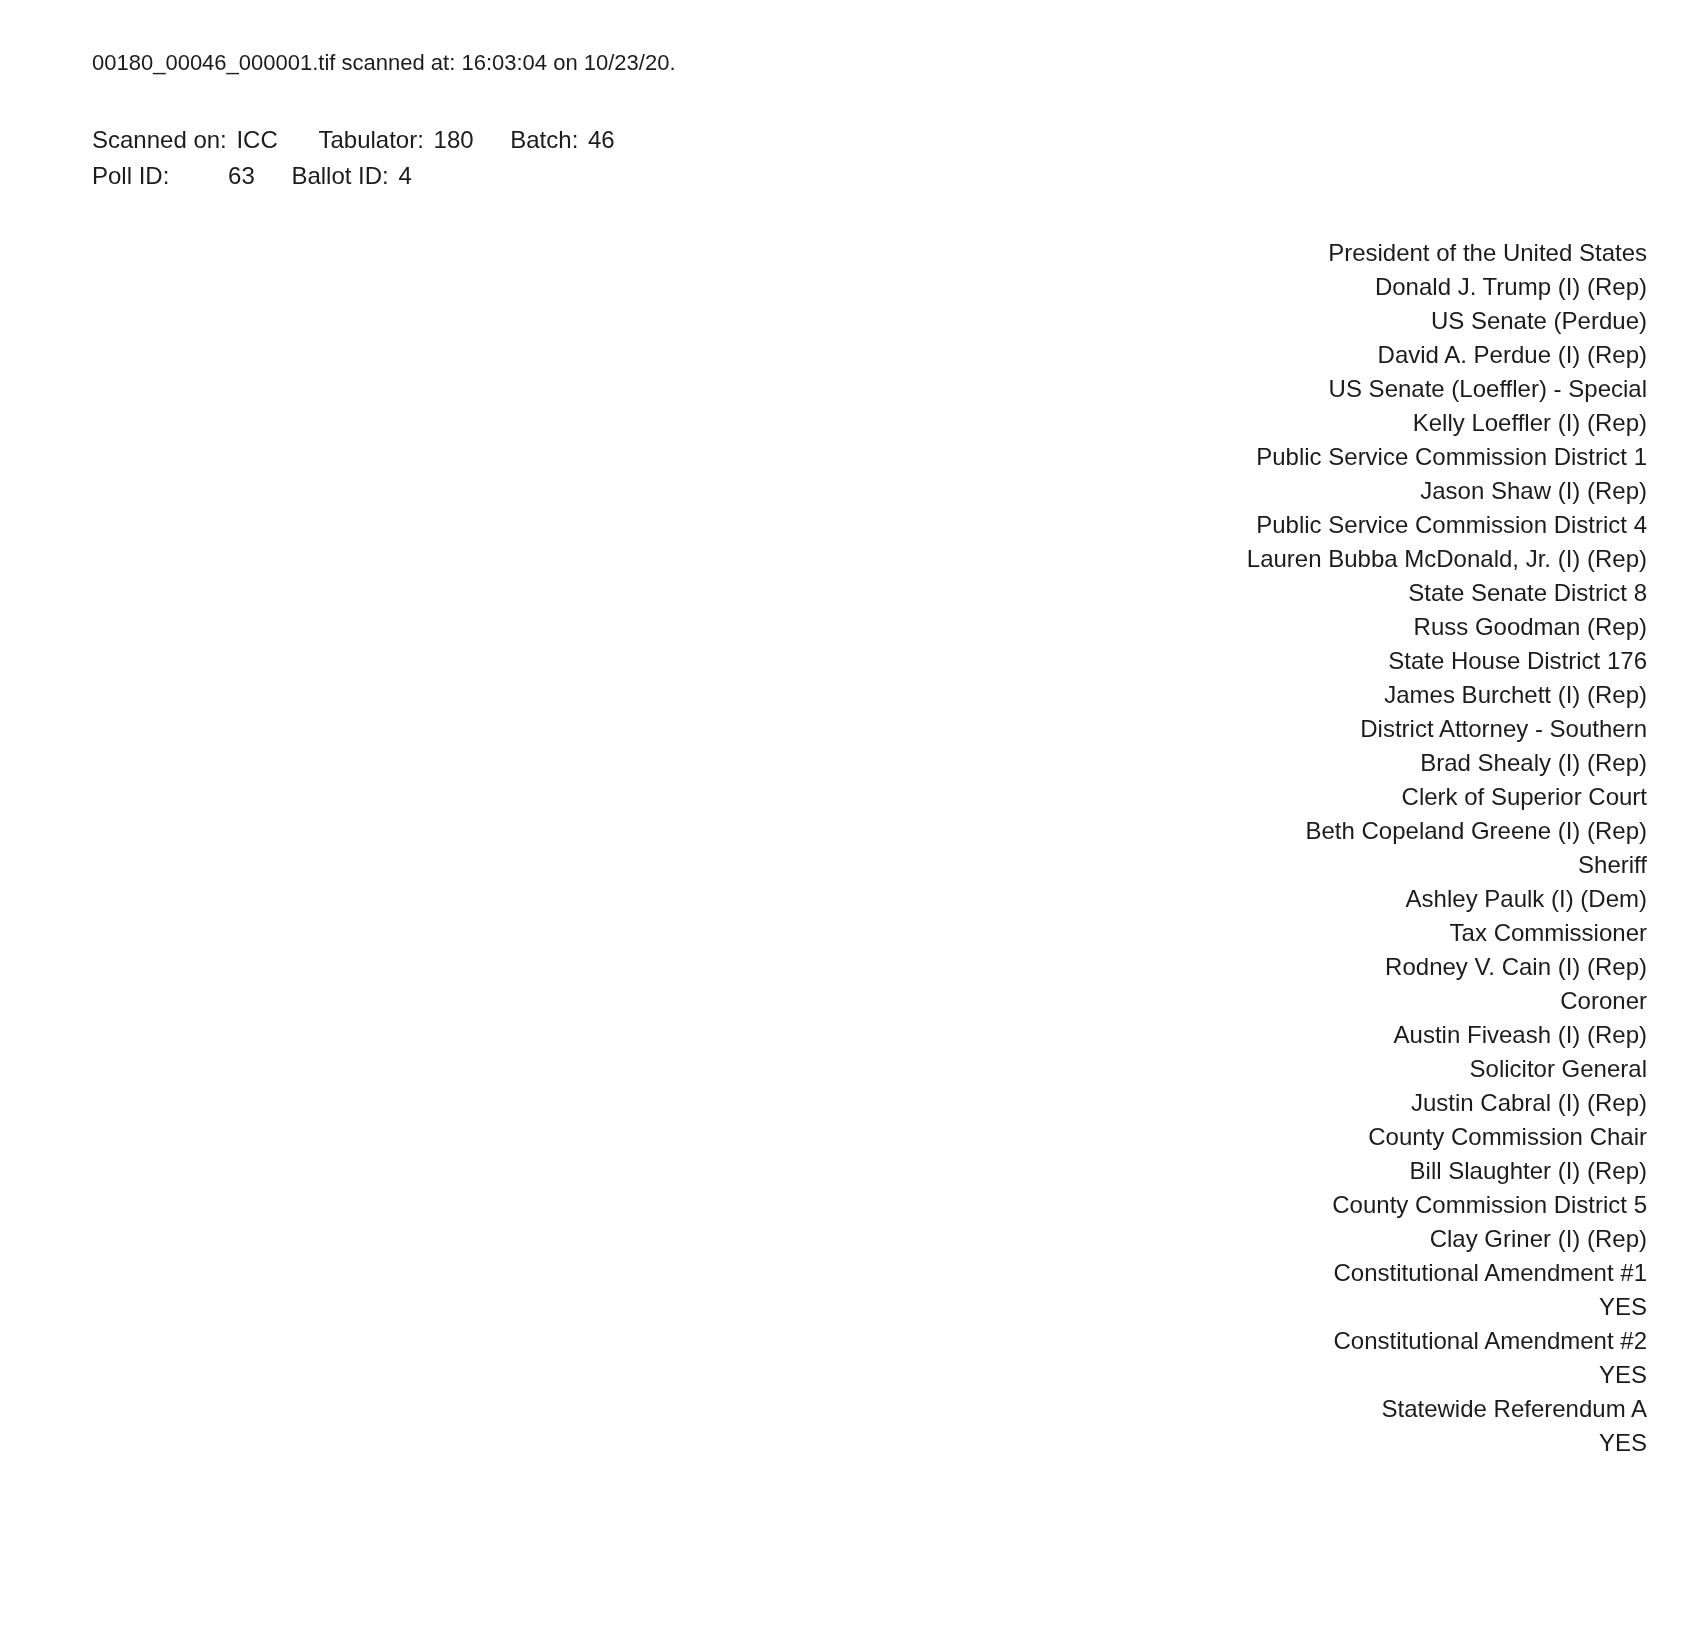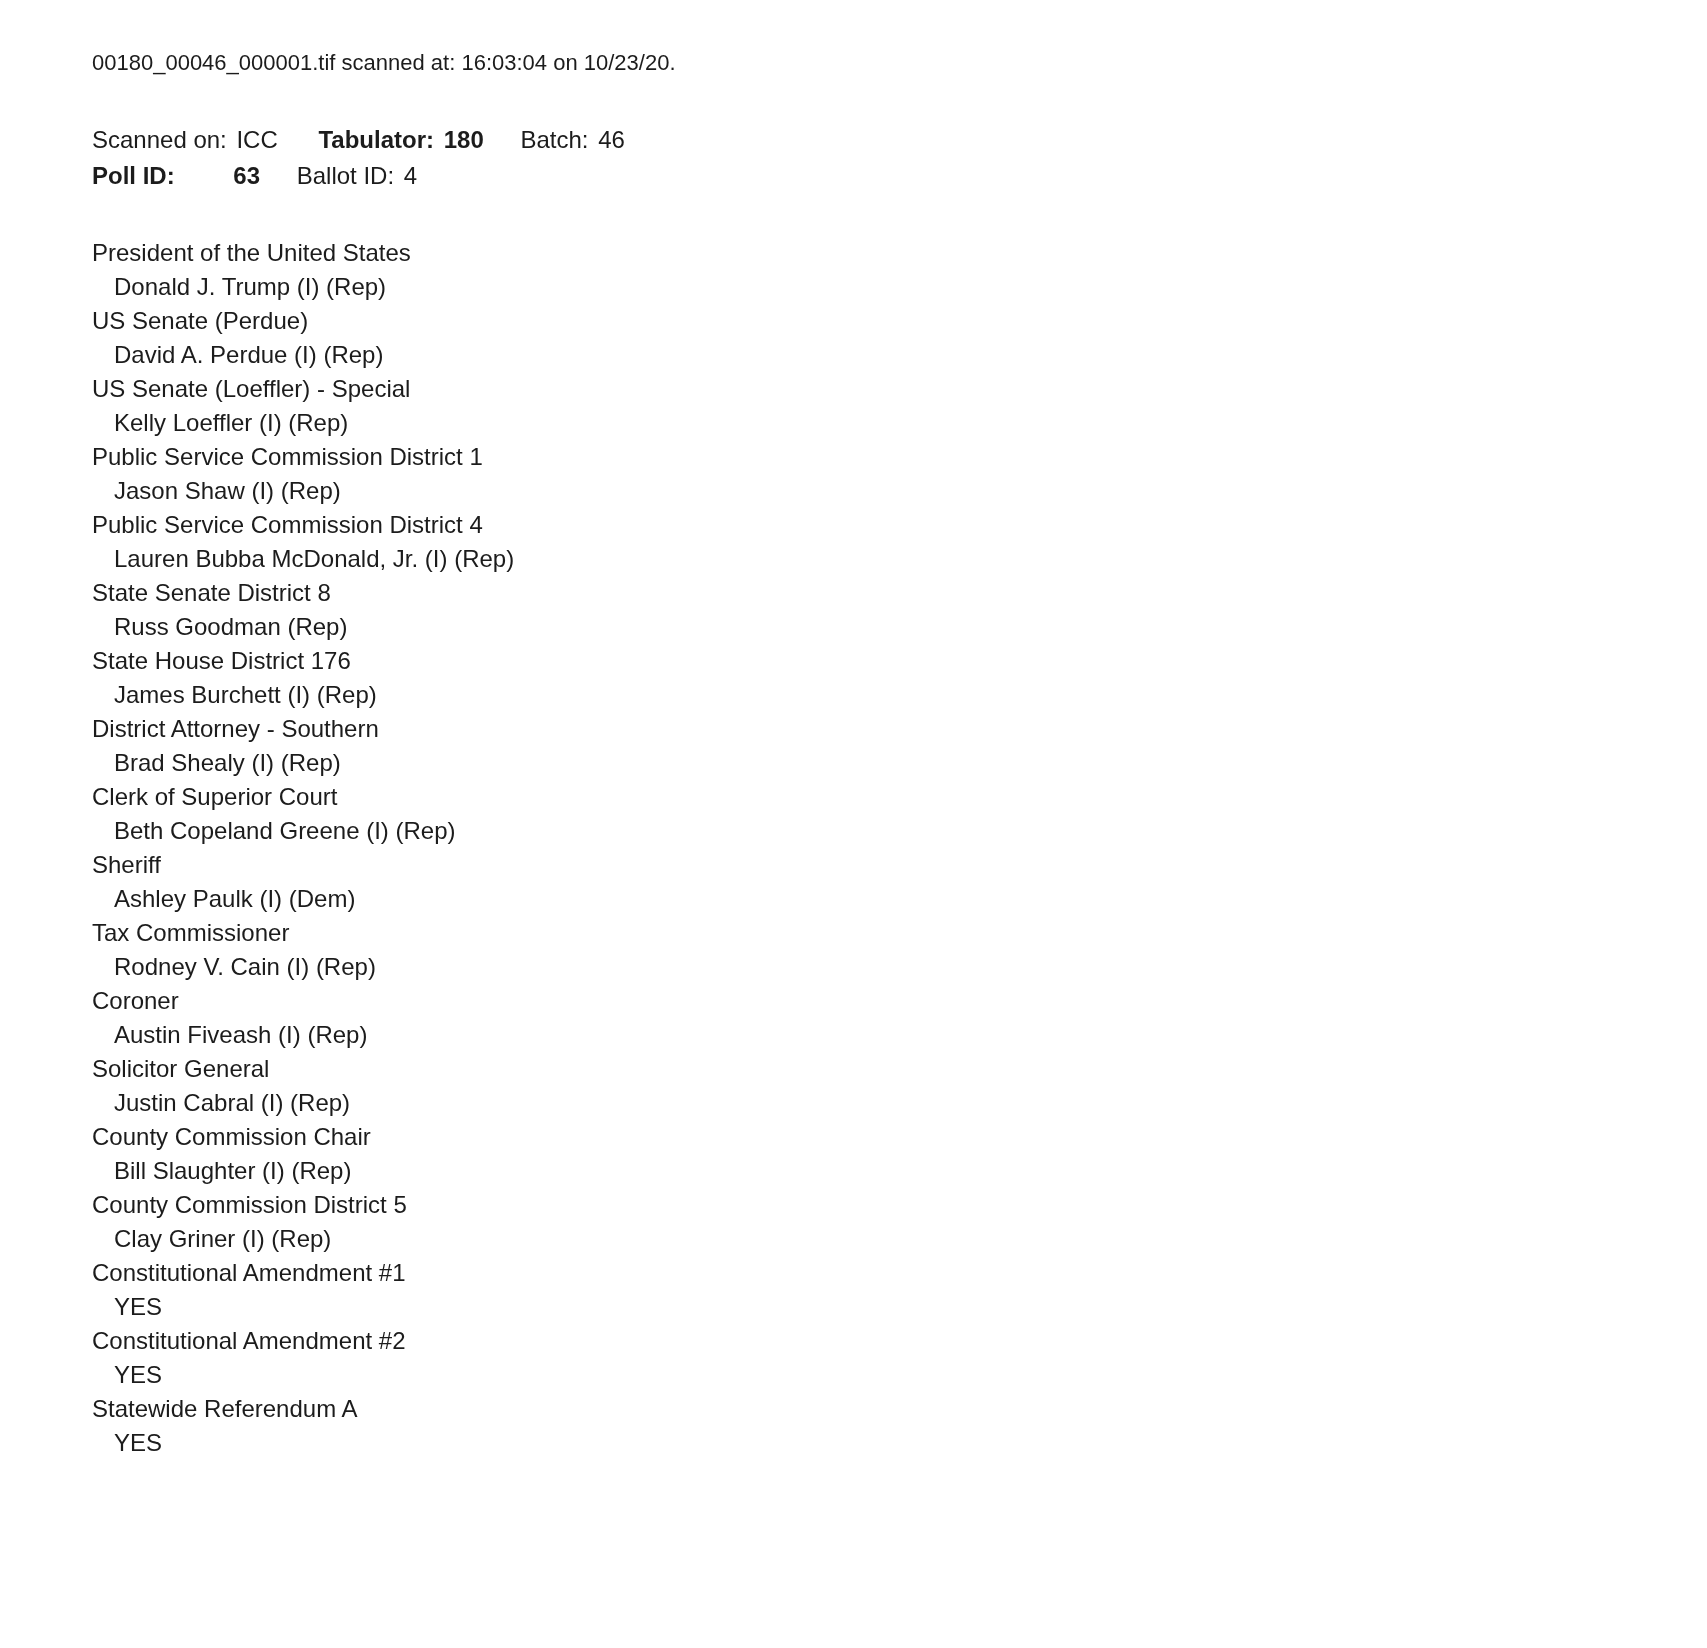--- a/index.html
+++ b/index.html
@@ -40,25 +40,25 @@
     }
     .meta-value {
       display: inline-block;
       margin-left: 3px;
     }
     .meta-gap-lg {
       margin-right: 34px;
     }
     .meta-gap-md {
       margin-right: 30px;
-      font-weight: bold;
     }
     .contest-list {
       font-size: 24px;
       line-height: 34px;
+      text-align: right;
     }
     .contest-title {
       white-space: nowrap;
     }
     .contest-selection {
       padding-left: 22px;
       white-space: nowrap;
     }
   </style>
 </head>

